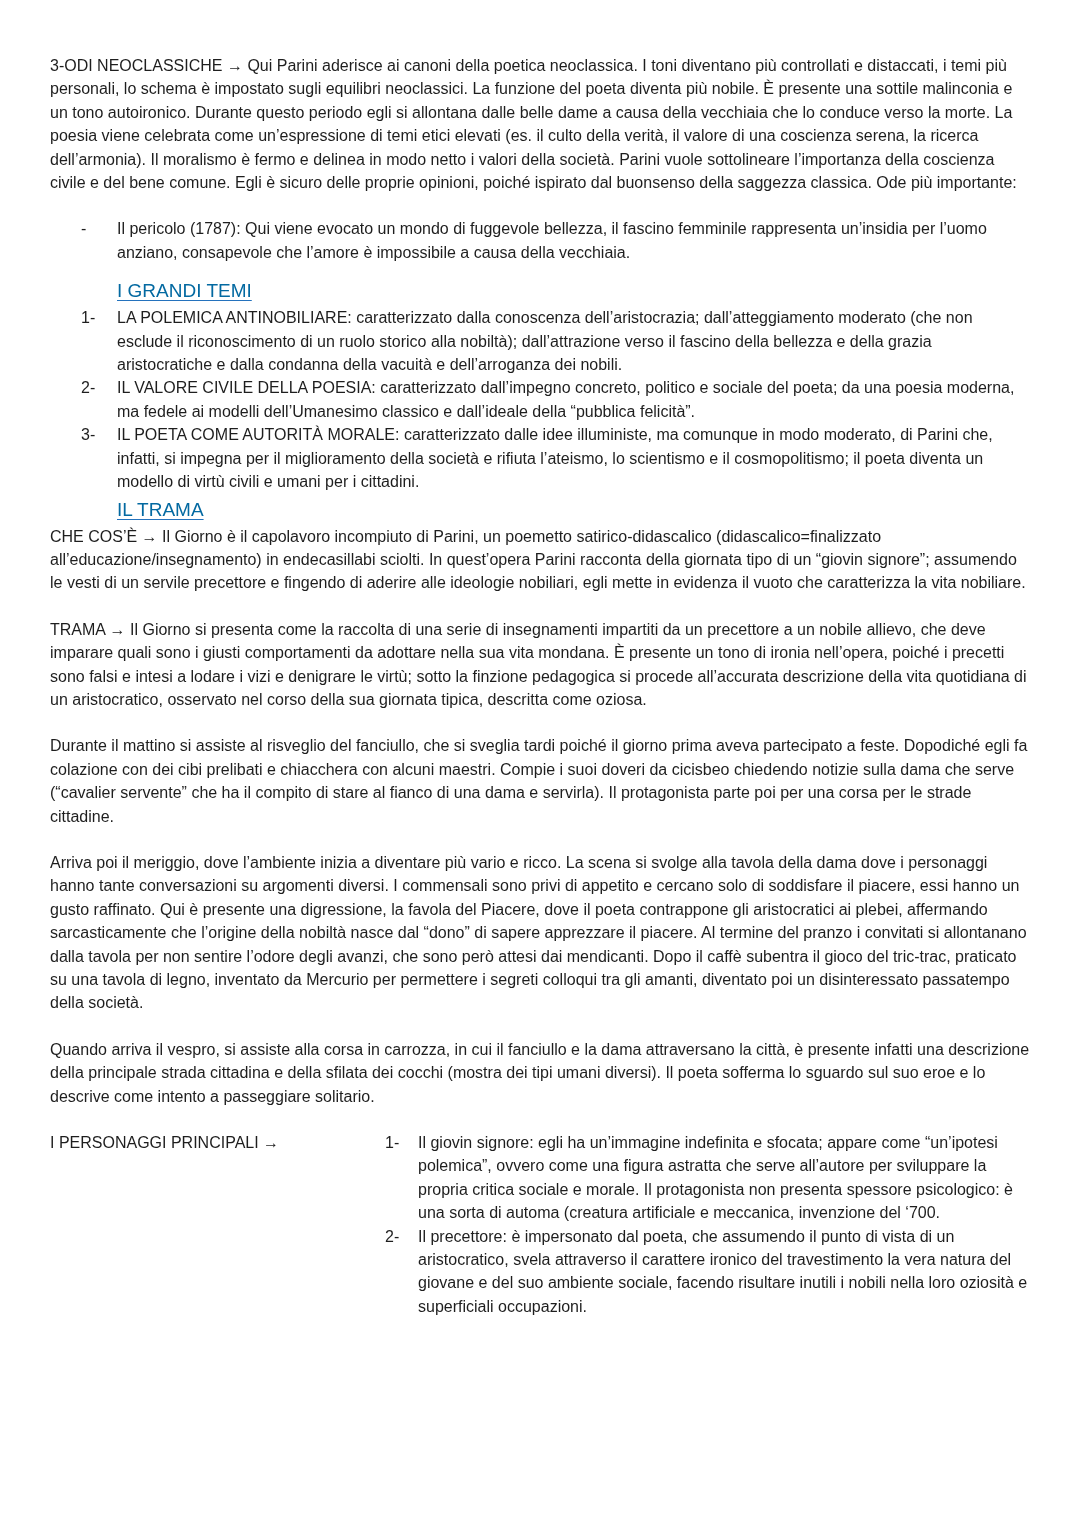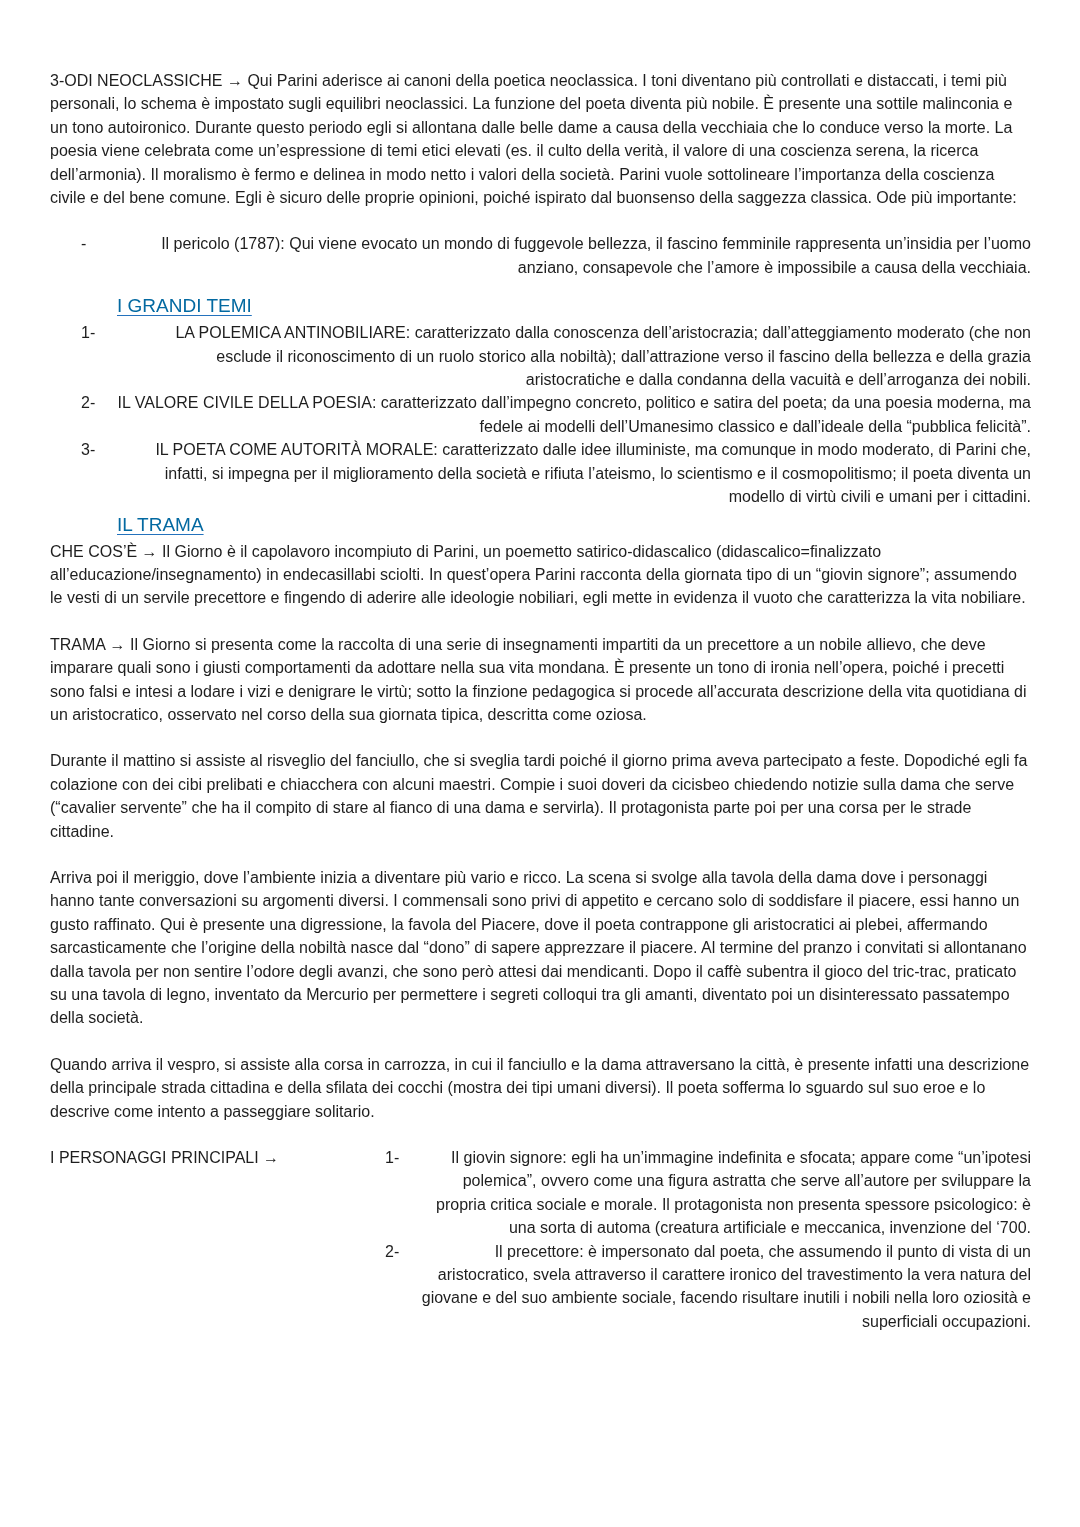--- a/index.html
+++ b/index.html
@@ -11,40 +11,39 @@
     width: 1080px;
     height: 1527px;
     overflow: hidden;
     font-family: "Liberation Sans", "DejaVu Sans", sans-serif;
     color: #1e1e1e;
   }
   .page {
     box-sizing: border-box;
     width: 1080px;
     height: 1527px;
-    padding: 69px 49px 0 50px;
+    padding: 54px 49px 0 50px;
     font-size: 16px;
     line-height: 23.4px;
   }
   .para {
     margin: 0 0 23px 0;
   }
   
   .hang-row {
     display: flex;
     align-items: flex-start;
   }
   .hang-row .marker {
     flex: 0 0 36px;
     padding-left: 31px;
     box-sizing: content-box;
   }
   .hang-row .hang-text {
     flex: 1;
-    text-align: right;
   }
   .dash-list {
     margin: 0 0 14px 0;
   }
   .num-list {
     margin: 0;
   }
   .doc-heading {
     font-size: 19px;
     line-height: 25px;
@@ -87,21 +86,21 @@
 
   <h2 class="doc-heading">I GRANDI TEMI</h2>
 
   <div class="num-list">
     <div class="hang-row">
       <span class="marker">1-</span>
       <span class="hang-text">LA POLEMICA ANTINOBILIARE: caratterizzato dalla conoscenza dell’aristocrazia; dall’atteggiamento moderato (che non esclude il riconoscimento di un ruolo storico alla nobiltà); dall’attrazione verso il fascino della bellezza e della grazia aristocratiche e dalla condanna della vacuità e dell’arroganza dei nobili.</span>
     </div>
     <div class="hang-row">
       <span class="marker">2-</span>
-      <span class="hang-text">IL VALORE CIVILE DELLA POESIA: caratterizzato dall’impegno concreto, politico e satira del poeta; da una poesia moderna, ma fedele ai modelli dell’Umanesimo classico e dall’ideale della “pubblica felicità”.</span>
+      <span class="hang-text">IL VALORE CIVILE DELLA POESIA: caratterizzato dall’impegno concreto, politico e sociale del poeta; da una poesia moderna, ma fedele ai modelli dell’Umanesimo classico e dall’ideale della “pubblica felicità”.</span>
     </div>
     <div class="hang-row">
       <span class="marker">3-</span>
       <span class="hang-text">IL POETA COME AUTORITÀ MORALE: caratterizzato dalle idee illuministe, ma comunque in modo moderato, di Parini che, infatti, si impegna per il miglioramento della società e rifiuta l’ateismo, lo scientismo e il cosmopolitismo; il poeta diventa un modello di virtù civili e umani per i cittadini.</span>
     </div>
   </div>
 
   <h2 class="doc-heading">IL TRAMA</h2>
 
   <p class="para">CHE COS’È → Il Giorno è il capolavoro incompiuto di Parini, un poemetto satirico-didascalico (didascalico=finalizzato all’educazione/insegnamento) in endecasillabi sciolti. In quest’opera Parini racconta della giornata tipo di un “giovin signore”; assumendo le vesti di un servile precettore e fingendo di aderire alle ideologie nobiliari, egli mette in evidenza il vuoto che caratterizza la vita nobiliare.</p>

